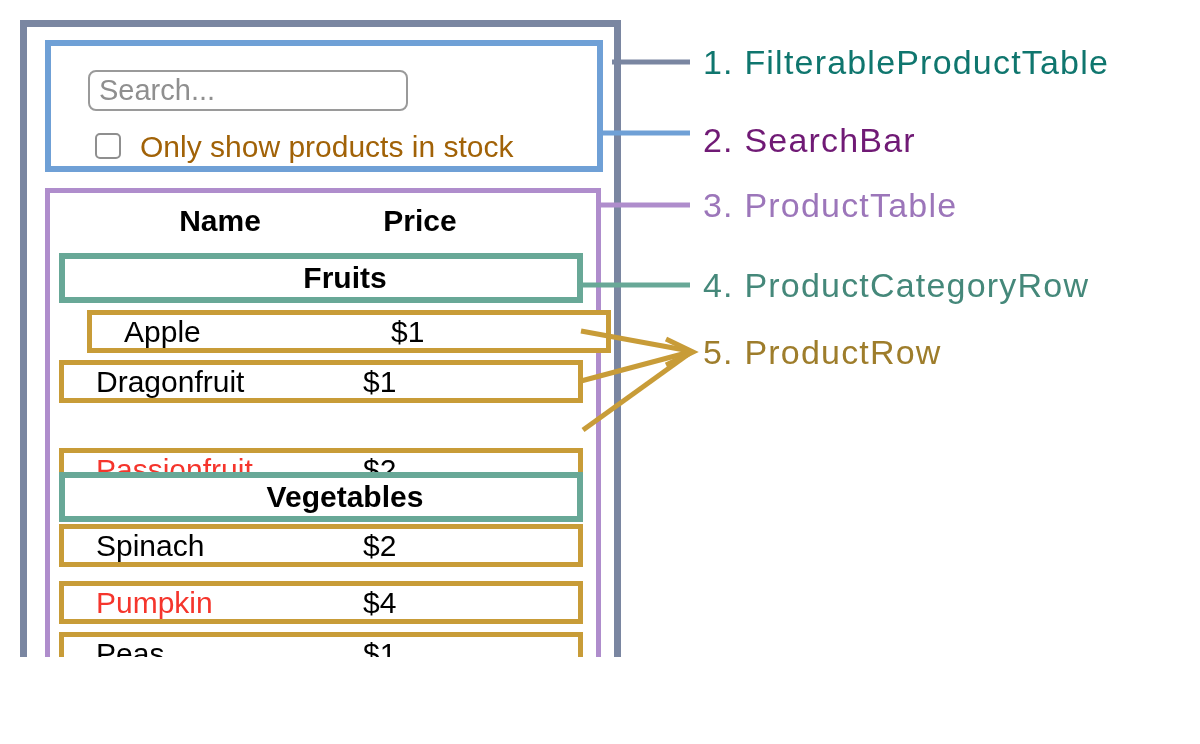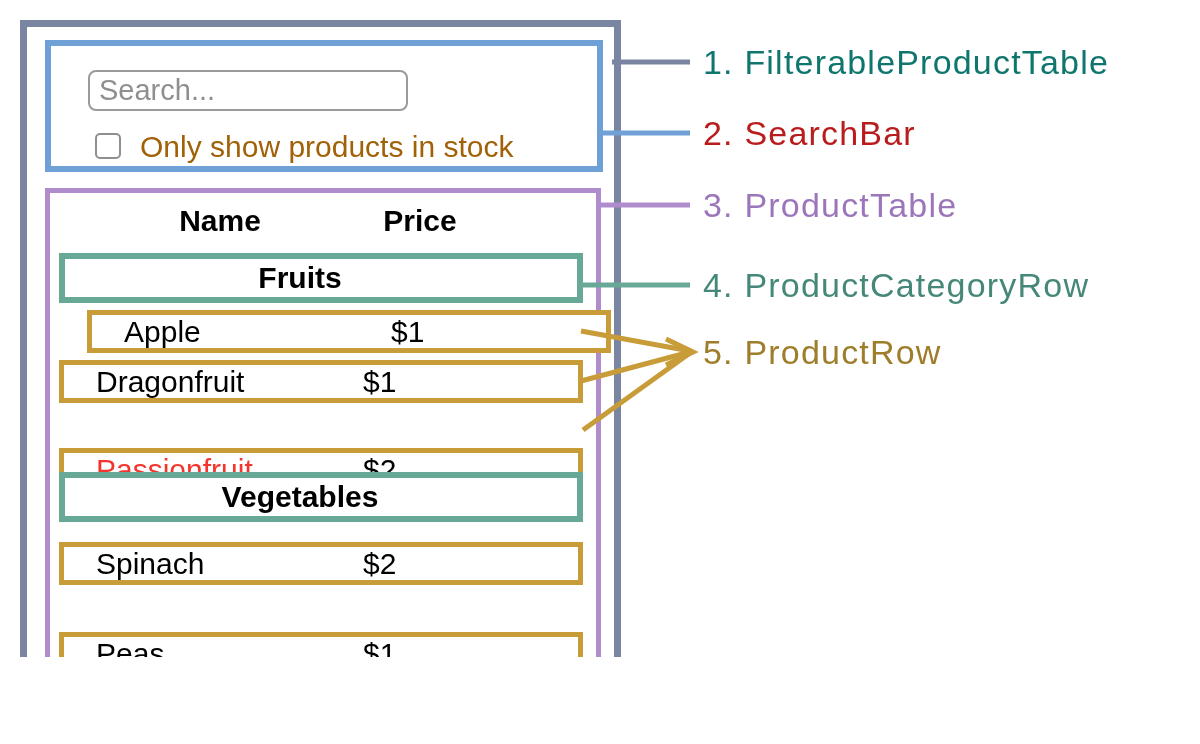--- a/index.html
+++ b/index.html
@@ -25,41 +25,41 @@
   .search-input::placeholder{color:#8F8F8F;opacity:1;}
   .checkbox{position:absolute;left:95px;top:133px;width:26px;height:26px;box-sizing:border-box;
     border:2.5px solid #8F8F8F;border-radius:5px;background:#fff;cursor:pointer;}
   .checkbox-label{position:absolute;left:140px;top:132px;font-size:30px;line-height:30px;color:#a16207;white-space:nowrap;}
 
   
   .col-header{position:absolute;top:204px;width:140px;text-align:center;font-size:30px;font-weight:bold;color:#000;}
   .hdr-name{left:150px;}
   .hdr-price{left:350px;}
   .category-label{position:absolute;left:0;top:0;width:470px;height:38px;line-height:38px;
-    text-align:center;font-size:30px;font-weight:bold;color:#000;}
+    text-align:center;font-size:30px;font-weight:bold;color:#000;padding-left:45px;}
   .p-name{position:absolute;left:32px;top:0;height:33px;line-height:33px;font-size:30px;color:#000;white-space:nowrap;}
   .p-price{position:absolute;left:299px;top:0;height:33px;line-height:33px;font-size:30px;color:#000;white-space:nowrap;}
   .out-of-stock .p-name{color:#F5352C;}
 
   
   .overlay{position:absolute;left:0;top:0;width:1200px;height:744px;pointer-events:none;}
 
   
   .legend-label{position:absolute;left:703px;height:44px;line-height:44px;font-size:34px;
     letter-spacing:1.2px;white-space:nowrap;}
   .lg-1{top:40px;color:#0f766e;}
-  .lg-2{top:111px;color:#b91c1c;}
+  .lg-2{top:118px;color:#701a75;}
   .lg-3{top:183px;color:#9C76BA;}
   .lg-4{top:263px;color:#45887A;}
   .lg-5{top:330px;color:#9E7D2B;}
 
   .r-apple{top:310px;margin-left:28px;}
   .r-dragonfruit{top:360px;}
   .r-passionfruit{top:411px;margin-top:37px;}
-  .r-spinach{top:542px;padding-left:16px;}
+  .r-spinach{top:524px;padding-left:16px;}
   .r-pumpkin{top:581px;}
   .r-peas{top:632px;}
   .cat-fruits{top:253px;}
   .cat-vegetables{top:472px;}
 </style>
 </head>
 <body>
 
 <div class="canvas">
 
@@ -92,20 +92,24 @@
   </div>
 
   <div class="category-box cat-vegetables">
     <span class="category-label">Vegetables</span>
   </div>
 
   <div class="product-row r-spinach">
     <span class="p-name">Spinach</span>
     <span class="p-price">$2</span>
   </div>
+  <div class="product-row r-pumpkin out-of-stock">
+    <span class="p-name">Pumpkin</span>
+    <span class="p-price">$4</span>
+  </div>
   <div class="product-row r-peas">
     <span class="p-name">Peas</span>
     <span class="p-price">$1</span>
   </div>
 
   <svg class="overlay" viewBox="0 0 1200 744">
     <line x1="612" y1="62" x2="690" y2="62" stroke="#7A86A1" stroke-width="5"></line>
     <line x1="598" y1="133" x2="690" y2="133" stroke="#6FA0D6" stroke-width="5"></line>
     <line x1="596" y1="205" x2="690" y2="205" stroke="#AF8DCC" stroke-width="5"></line>
     <line x1="580" y1="285" x2="690" y2="285" stroke="#68A897" stroke-width="5"></line>

